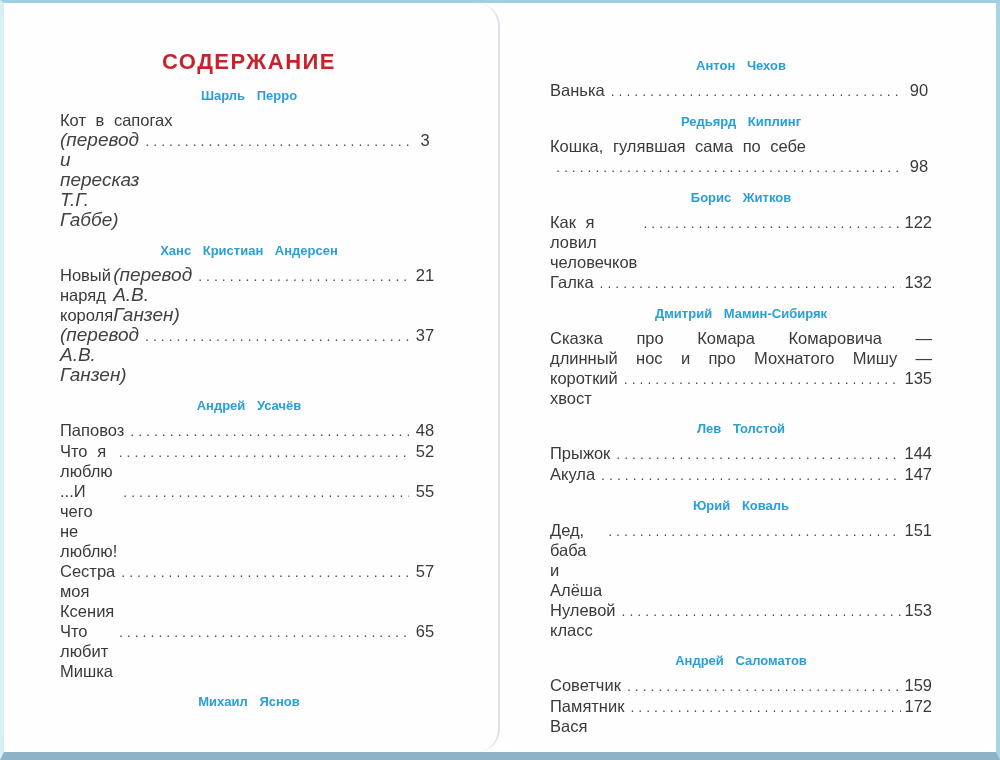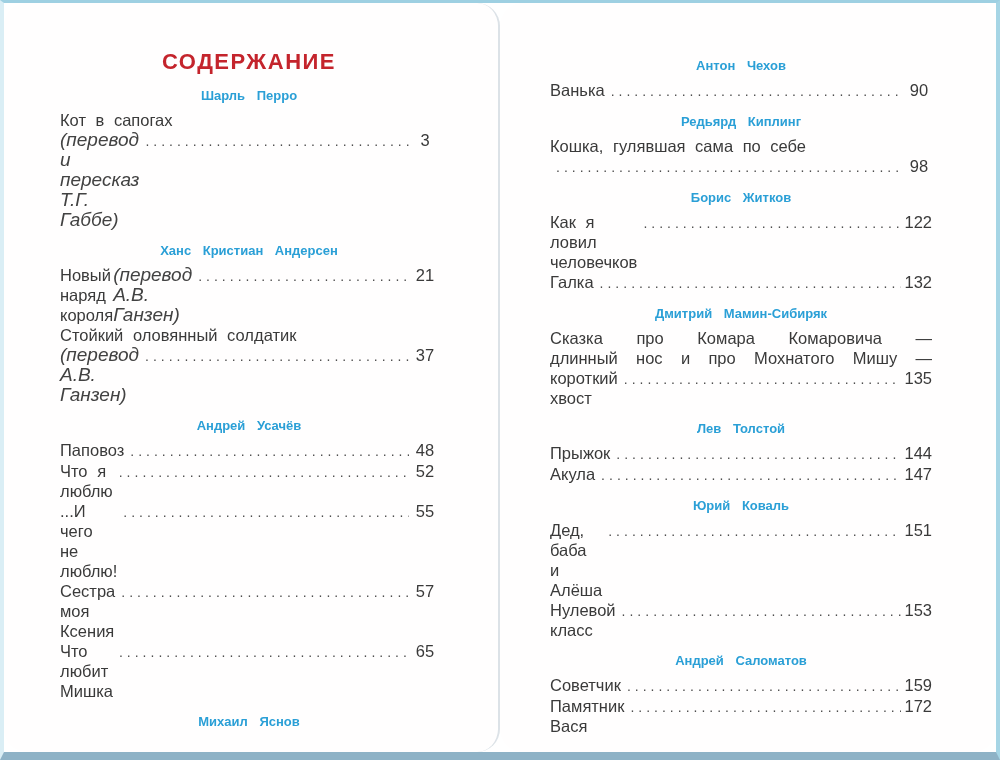--- a/index.html
+++ b/index.html
@@ -50,21 +50,20 @@
             <span class="leader">..................................................................................................................................</span>
             <span class="pagenum">3</span>
           </div>
           <div class="author">Ханс Кристиан Андерсен</div>
           <div class="row row-final">
             <span>Новый наряд короля </span>
             <span class="note">(перевод А.В. Ганзен)</span>
             <span class="leader">..................................................................................................................................</span>
             <span class="pagenum">21</span>
           </div>
-          <div class="row"><span>Стойкий оловянный солдатик</span></div>
           <div class="row row-final">
             <span class="note">(перевод А.В. Ганзен)</span>
             <span class="leader">..................................................................................................................................</span>
             <span class="pagenum">37</span>
           </div>
           <div class="author">Андрей Усачёв</div>
           <div class="row row-final">
             <span>Паповоз</span>
             <span class="leader">..................................................................................................................................</span>
             <span class="pagenum">48</span>

